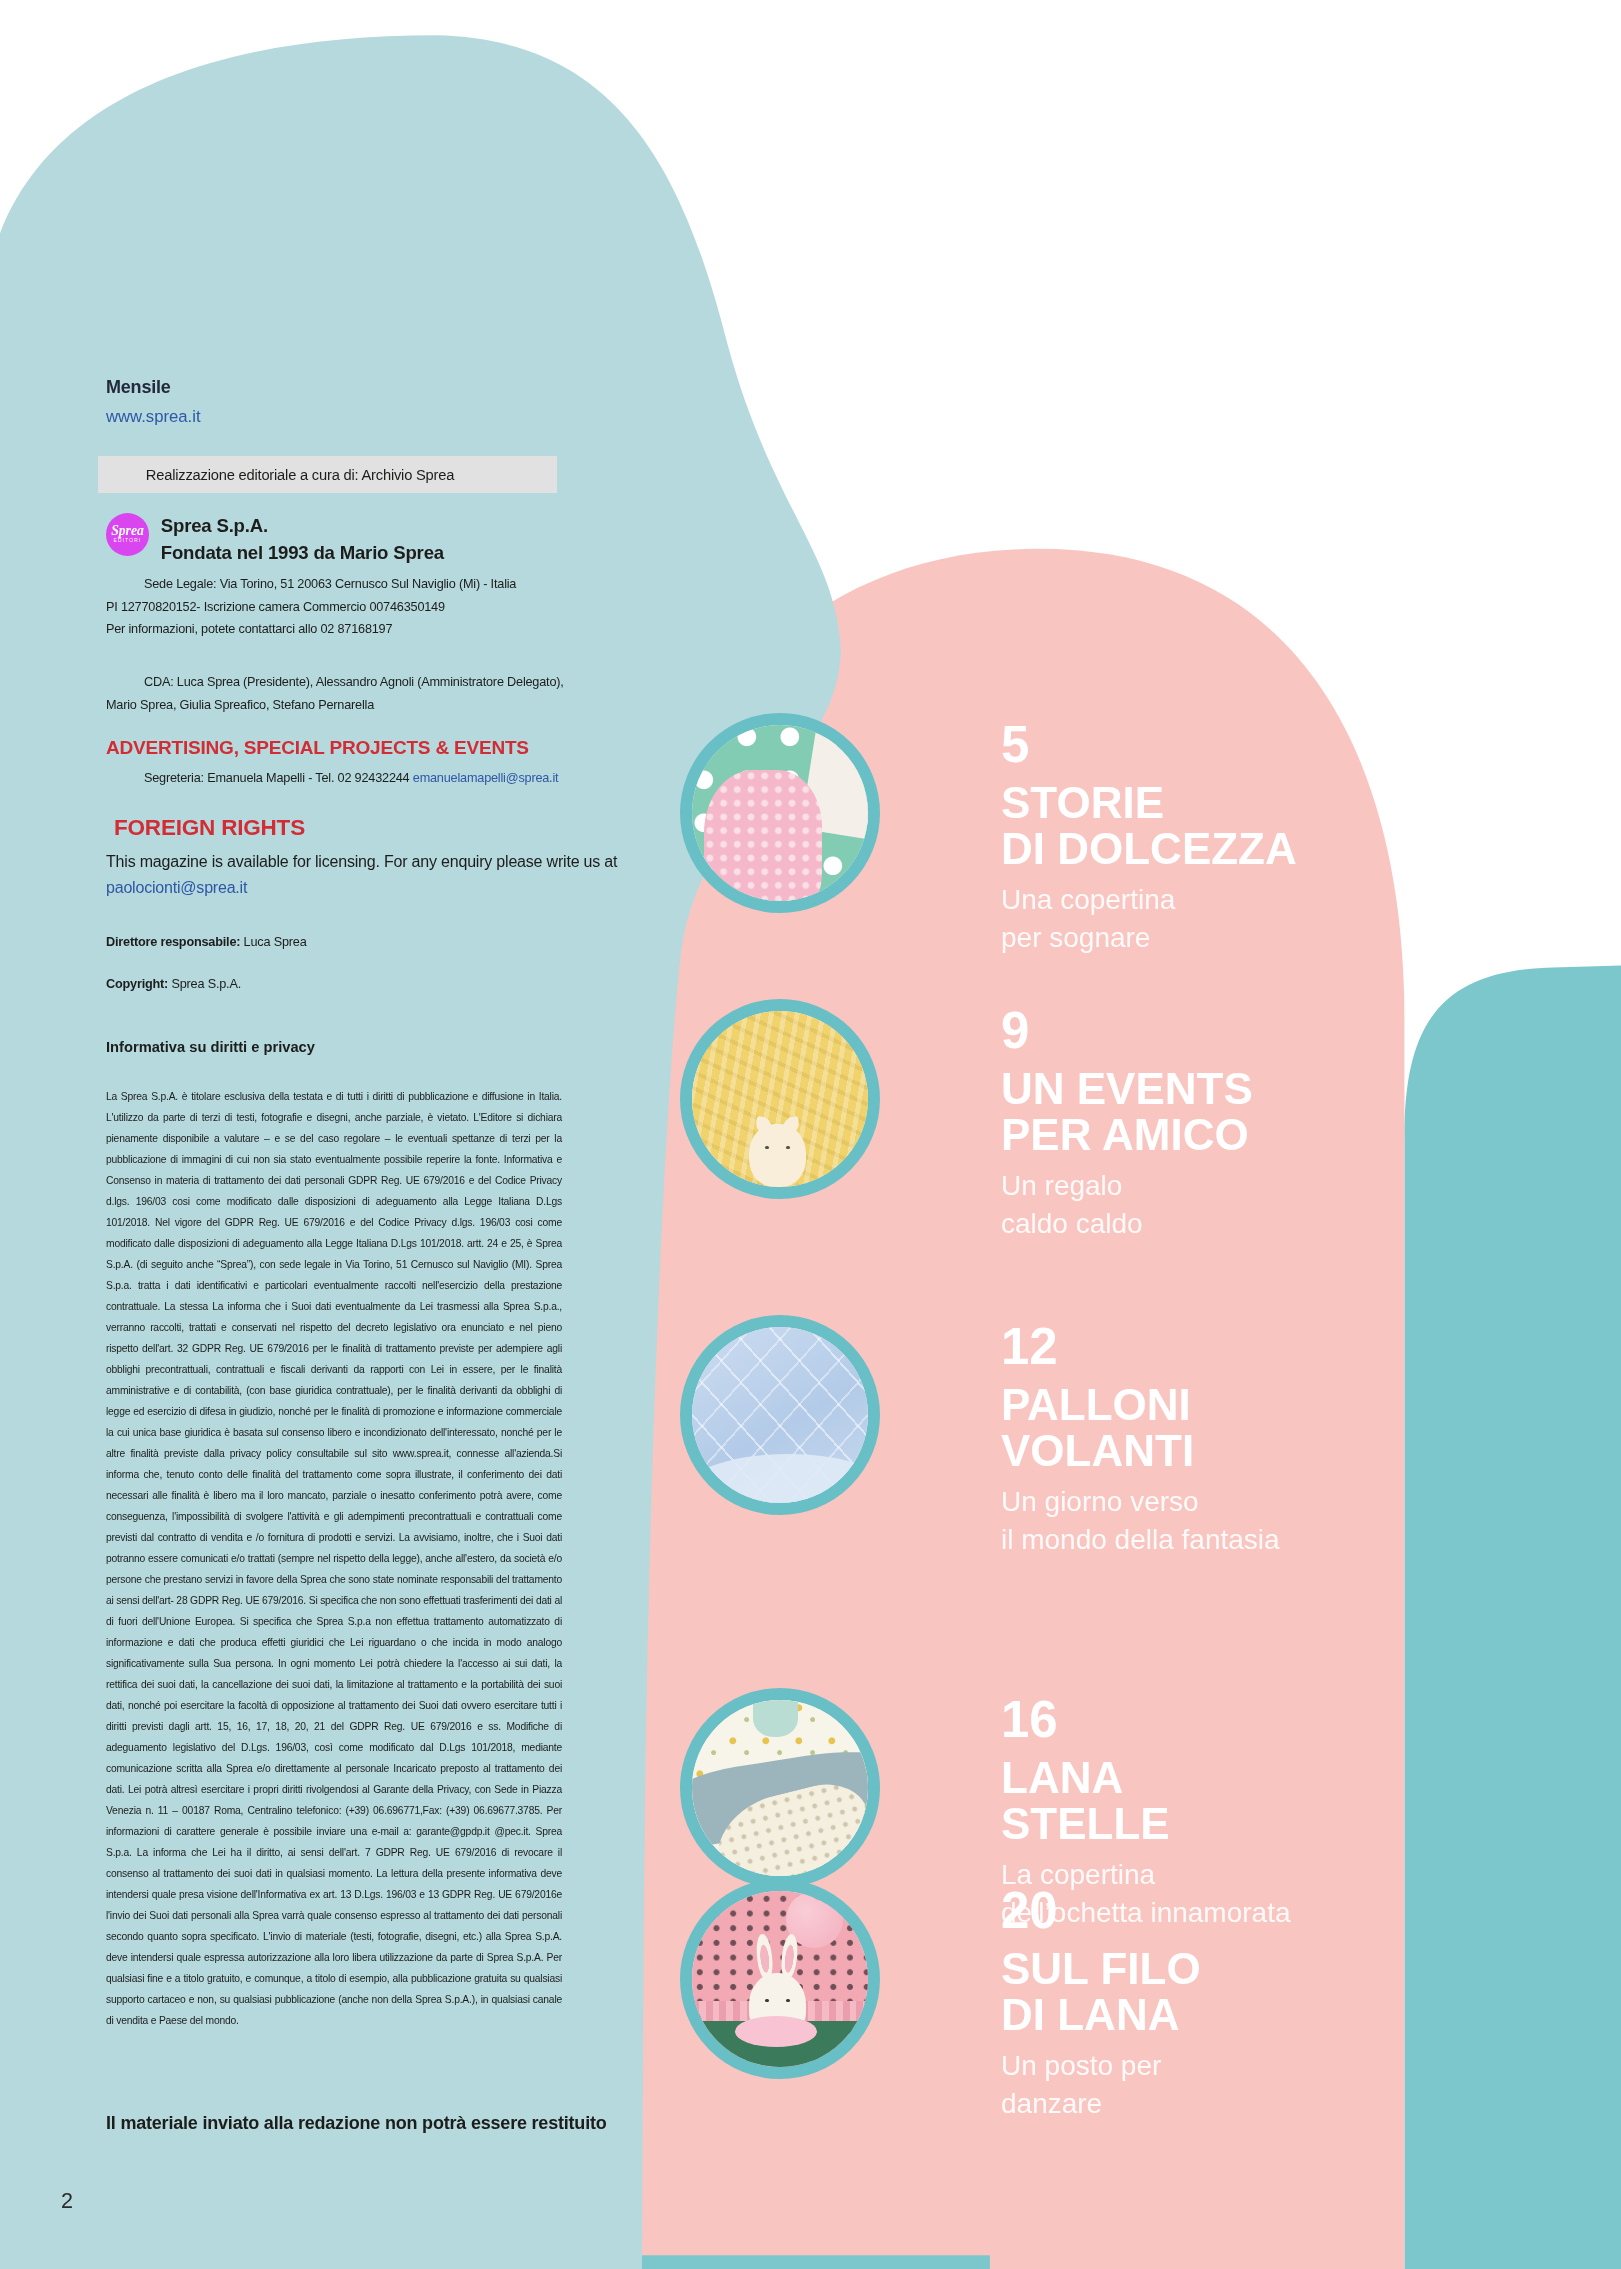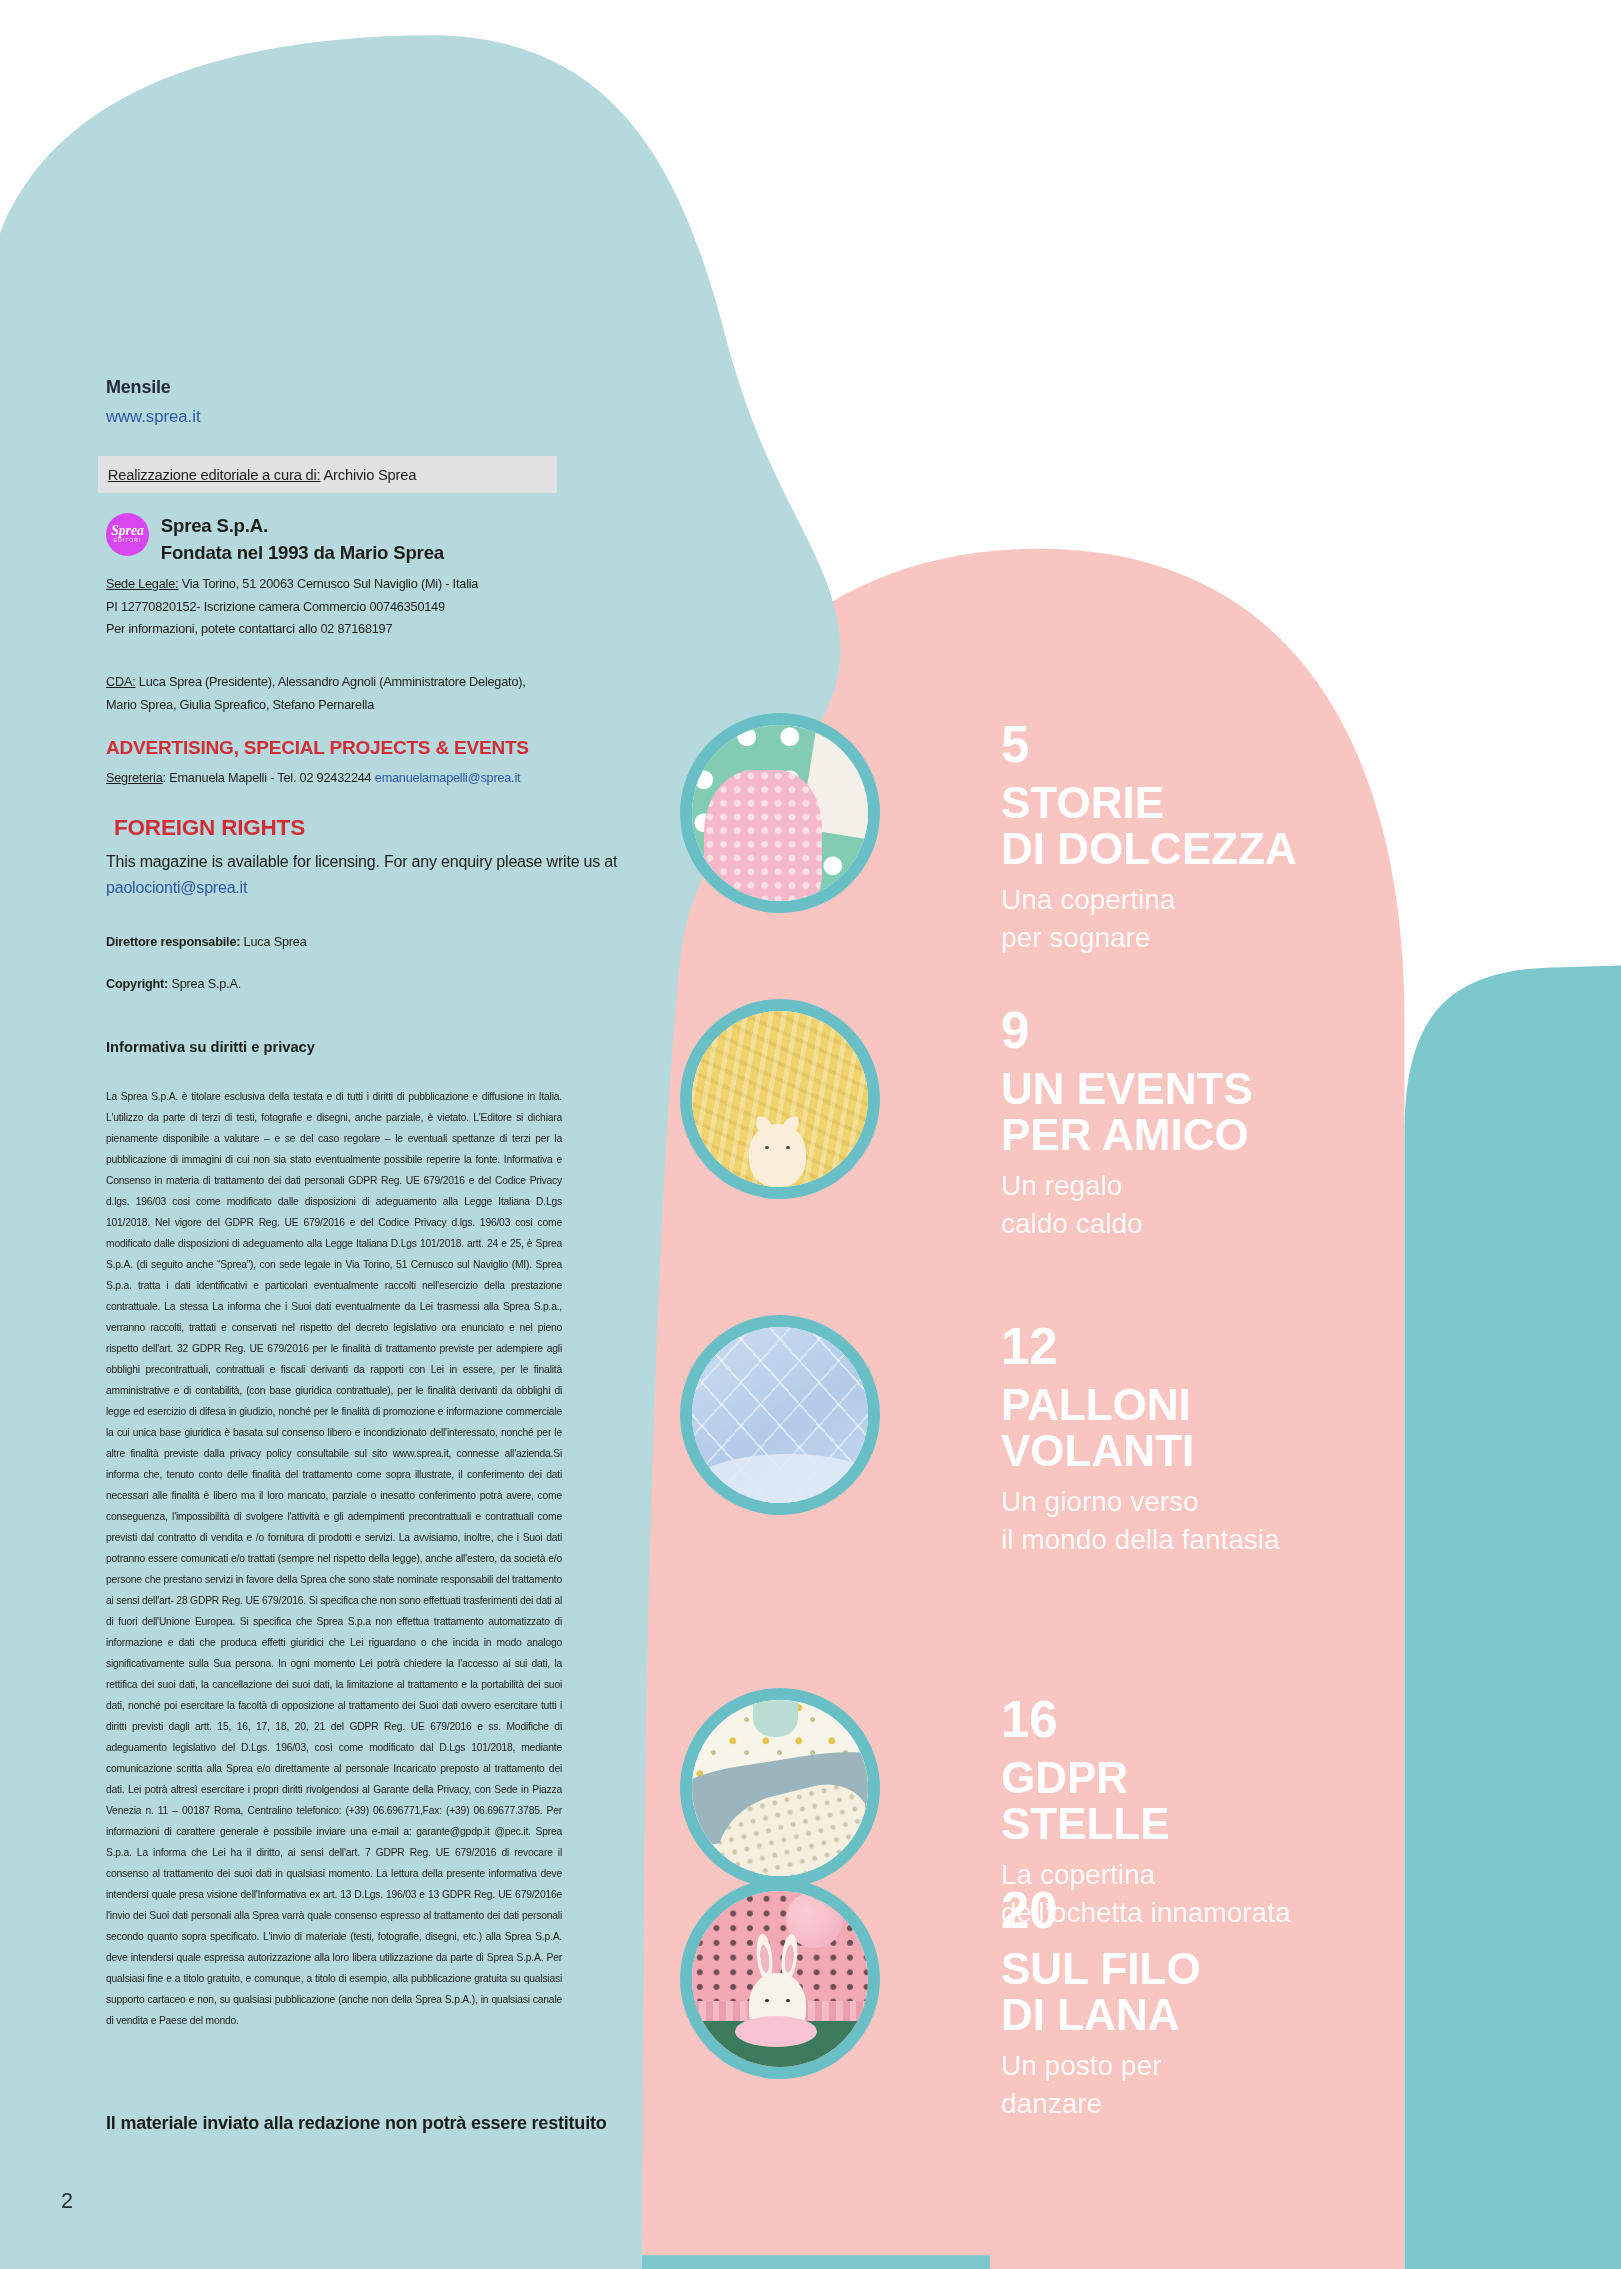--- a/index.html
+++ b/index.html
@@ -8,21 +8,21 @@
   .bg{position:absolute;inset:0;width:100%;height:100%;display:block;}
 
   
   .abs{position:absolute;}
   .col{left:106px;width:549px;}
   .mensile{top:377px;font-size:18px;font-weight:bold;color:#222a3c;letter-spacing:-0.2px;}
   .website{top:407px;font-size:16.7px;}
   a.link{color:#2e57a5;text-decoration:none;cursor:pointer;}
   .band{left:98px;top:456px;width:459px;height:37px;background:#e1e1e1;display:flex;align-items:center;}
   .band-inner{padding-left:9.8px;font-size:14.7px;letter-spacing:-0.2px;}
-  .u{text-decoration:underline;}
+  .u{margin-left:38px;}
   .logo-row{top:513px;display:flex;gap:11.8px;align-items:flex-start;}
   .logo{width:43px;height:43px;border-radius:50%;background:#d946ef;display:flex;flex-direction:column;
         align-items:center;justify-content:center;flex:0 0 auto;}
   .logo-t{font-family:"Liberation Serif",serif;font-style:italic;font-weight:bold;color:#fff;font-size:13.7px;line-height:12.7px;}
   .logo-e{font-size:4.9px;letter-spacing:1.2px;color:#fff;line-height:5.9px;}
   .company{font-size:18.6px;font-weight:bold;line-height:26.5px;letter-spacing:-0.2px;}
   .lines{font-size:12.7px;line-height:22.5px;letter-spacing:-0.2px;white-space:nowrap;}
   .addr{top:573px;}
   .cda{top:671px;}
   .adv{top:737px;font-size:19px;font-weight:bold;color:#d22d35;letter-spacing:-0.2px;white-space:nowrap;}
@@ -217,21 +217,21 @@
 
   <div class="toc-entry" style="top:1688px;">
     <div class="photo">
       <div class="a4-wall"></div>
       <div class="a4-vase"></div>
       <div class="a4-fabric"></div>
       <div class="a4-lace"></div>
     </div>
     <div class="entry-text">
       <div class="entry-num">16</div>
-      <div class="entry-title">GDPR</div>
+      <div class="entry-title">LANA</div>
       <div class="entry-title">STELLE</div>
       <div class="entry-sub">
         <div>La copertina</div>
         <div>dell’ochetta innamorata</div>
       </div>
     </div>
   </div>
 
   <div class="toc-entry" style="top:1879px;">
     <div class="photo">

